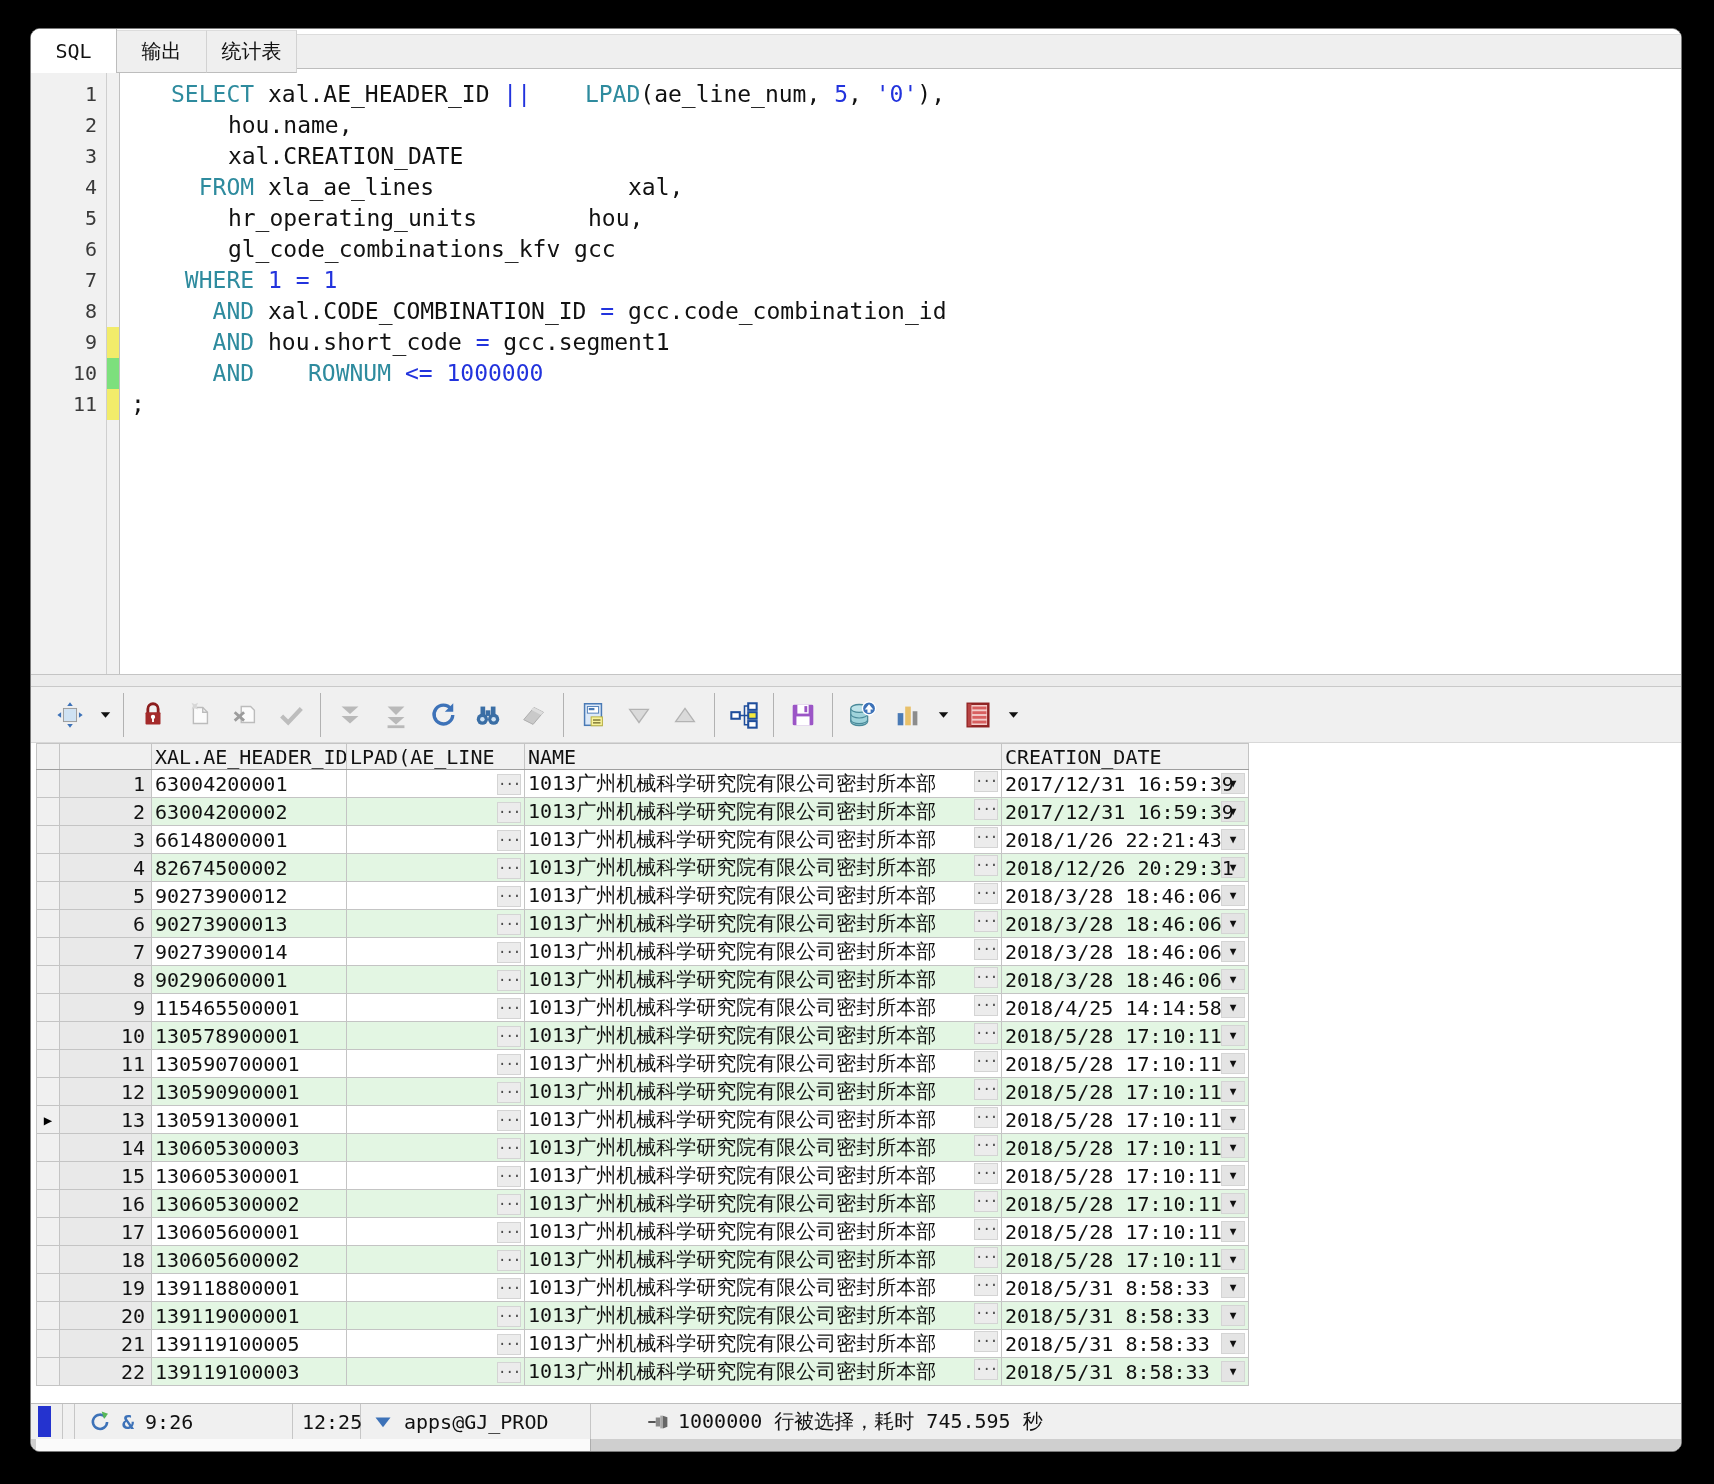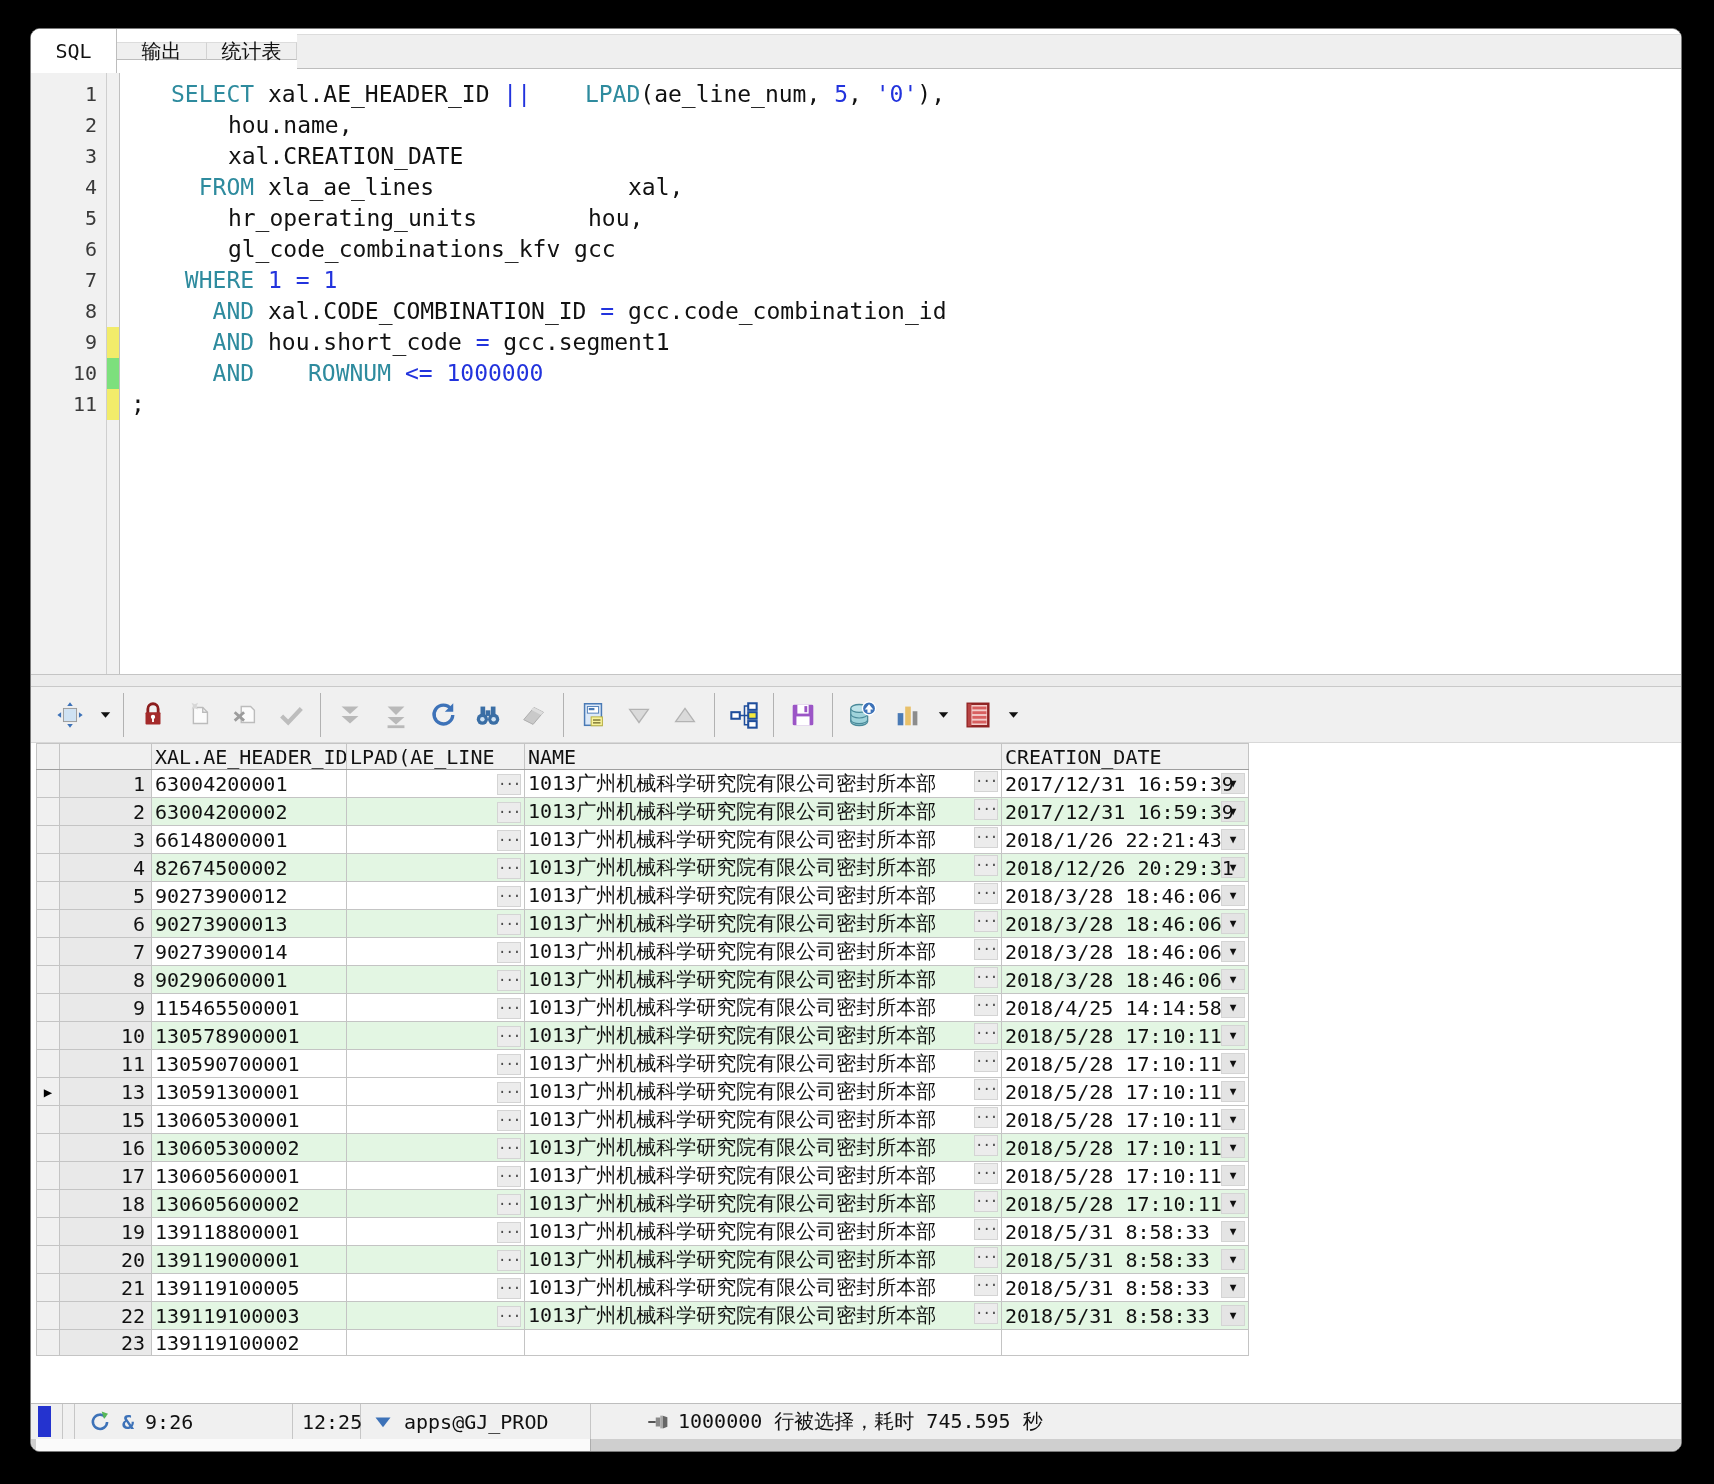--- a/index.html
+++ b/index.html
@@ -2,21 +2,21 @@
 <html><head>
 <meta charset="utf-8">
 <style>
   html,body{margin:0;padding:0;background:#000;width:1714px;height:1484px;position:relative;
     font-family:"DejaVu Sans Mono","Liberation Mono",monospace;}
   .window{position:absolute;left:30px;top:28px;width:1652px;height:1424px;background:#fff;
     border:1px solid #7a7a7a;border-radius:10px;overflow:hidden;display:flex;flex-direction:column;box-sizing:border-box;}
 
   
   .tabstrip{height:44px;background:#fff;display:flex;align-items:center;flex:none;}
-  .tab{width:90px;height:18px;background:#efefef;display:flex;align-items:center;justify-content:center;
+  .tab{width:90px;height:43px;background:#efefef;display:flex;align-items:center;justify-content:center;
     font-size:20px;color:#111;border-right:1px solid #d2d2d2;border-top:1px solid #dcdcdc;border-bottom:1px solid #bdbdbd;box-sizing:border-box;cursor:default;}
   .tab.active{width:86px;height:44px;background:#fff;border:none;border-right:1px solid #bdbdbd;border-bottom:none;}
   .tabfill{flex:1;height:35px;background:#efefef;border-top:1px solid #dcdcdc;border-bottom:1px solid #bdbdbd;box-sizing:border-box;}
 
   
   .editor{flex:1;display:flex;background:#fff;overflow:hidden;}
   .gutter{width:76px;background:#f1f1f1;border-right:1px solid #cfcfcf;padding-top:6px;box-sizing:border-box;flex:none;}
   .lnum{height:31px;line-height:31px;text-align:right;padding-right:9px;font-size:20px;color:#3a3a3a;}
   .markerbar{width:13px;background:#f1f1f1;border-right:1px solid #c0c0c0;padding-top:6px;box-sizing:border-box;flex:none;}
   .mark{height:31px;}
@@ -448,24 +448,44 @@
           <tr>
             <td class="ind"></td>
             <td class="rnum">11</td>
             <td class="data">130590700001</td>
             <td class="data">
               <span class="cellbtn">···</span>
             </td>
             <td class="data"><span class="cellbtn">···</span><span class="cellval">1013广州机械科学研究院有限公司密封所本部</span></td>
             <td class="data"><span class="cellbtn dd">▼</span><span class="cellval">2018/5/28 17:10:11</span></td>
           </tr>
+          <tr class="alt">
+            <td class="ind"></td>
+            <td class="rnum">12</td>
+            <td class="data">130590900001</td>
+            <td class="data">
+              <span class="cellbtn">···</span>
+            </td>
+            <td class="data"><span class="cellbtn">···</span><span class="cellval">1013广州机械科学研究院有限公司密封所本部</span></td>
+            <td class="data"><span class="cellbtn dd">▼</span><span class="cellval">2018/5/28 17:10:11</span></td>
+          </tr>
           <tr>
             <td class="ind">▶</td>
             <td class="rnum">13</td>
             <td class="data">130591300001</td>
+            <td class="data">
+              <span class="cellbtn">···</span>
+            </td>
+            <td class="data"><span class="cellbtn">···</span><span class="cellval">1013广州机械科学研究院有限公司密封所本部</span></td>
+            <td class="data"><span class="cellbtn dd">▼</span><span class="cellval">2018/5/28 17:10:11</span></td>
+          </tr>
+          <tr class="alt">
+            <td class="ind"></td>
+            <td class="rnum">14</td>
+            <td class="data">130605300003</td>
             <td class="data">
               <span class="cellbtn">···</span>
             </td>
             <td class="data"><span class="cellbtn">···</span><span class="cellval">1013广州机械科学研究院有限公司密封所本部</span></td>
             <td class="data"><span class="cellbtn dd">▼</span><span class="cellval">2018/5/28 17:10:11</span></td>
           </tr>
           <tr>
             <td class="ind"></td>
             <td class="rnum">15</td>
             <td class="data">130605300001</td>

